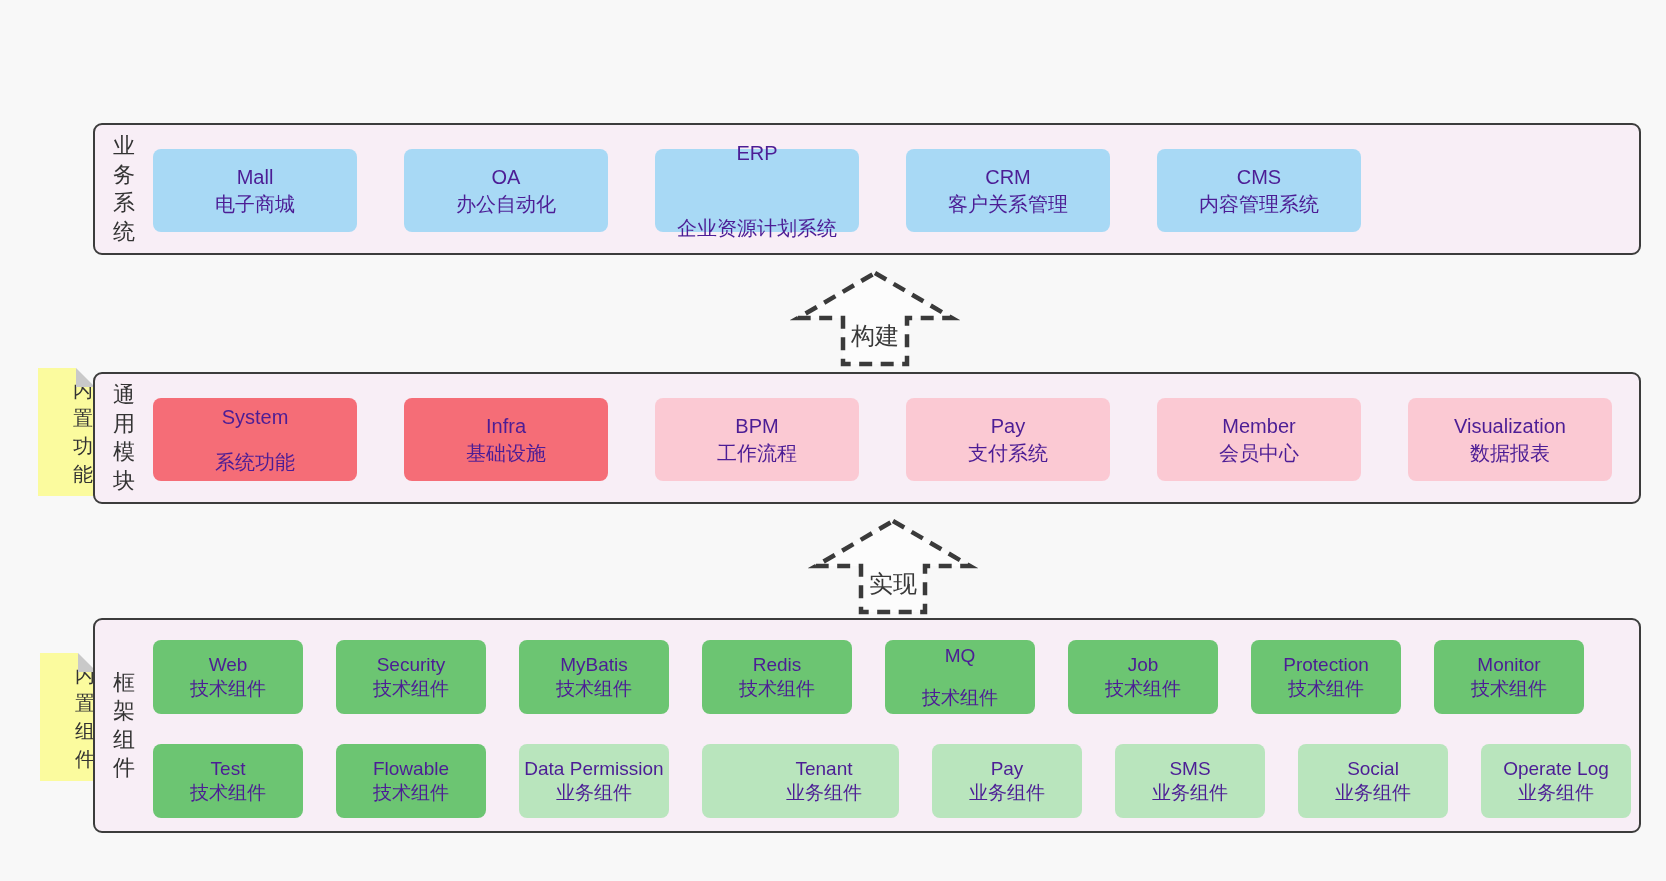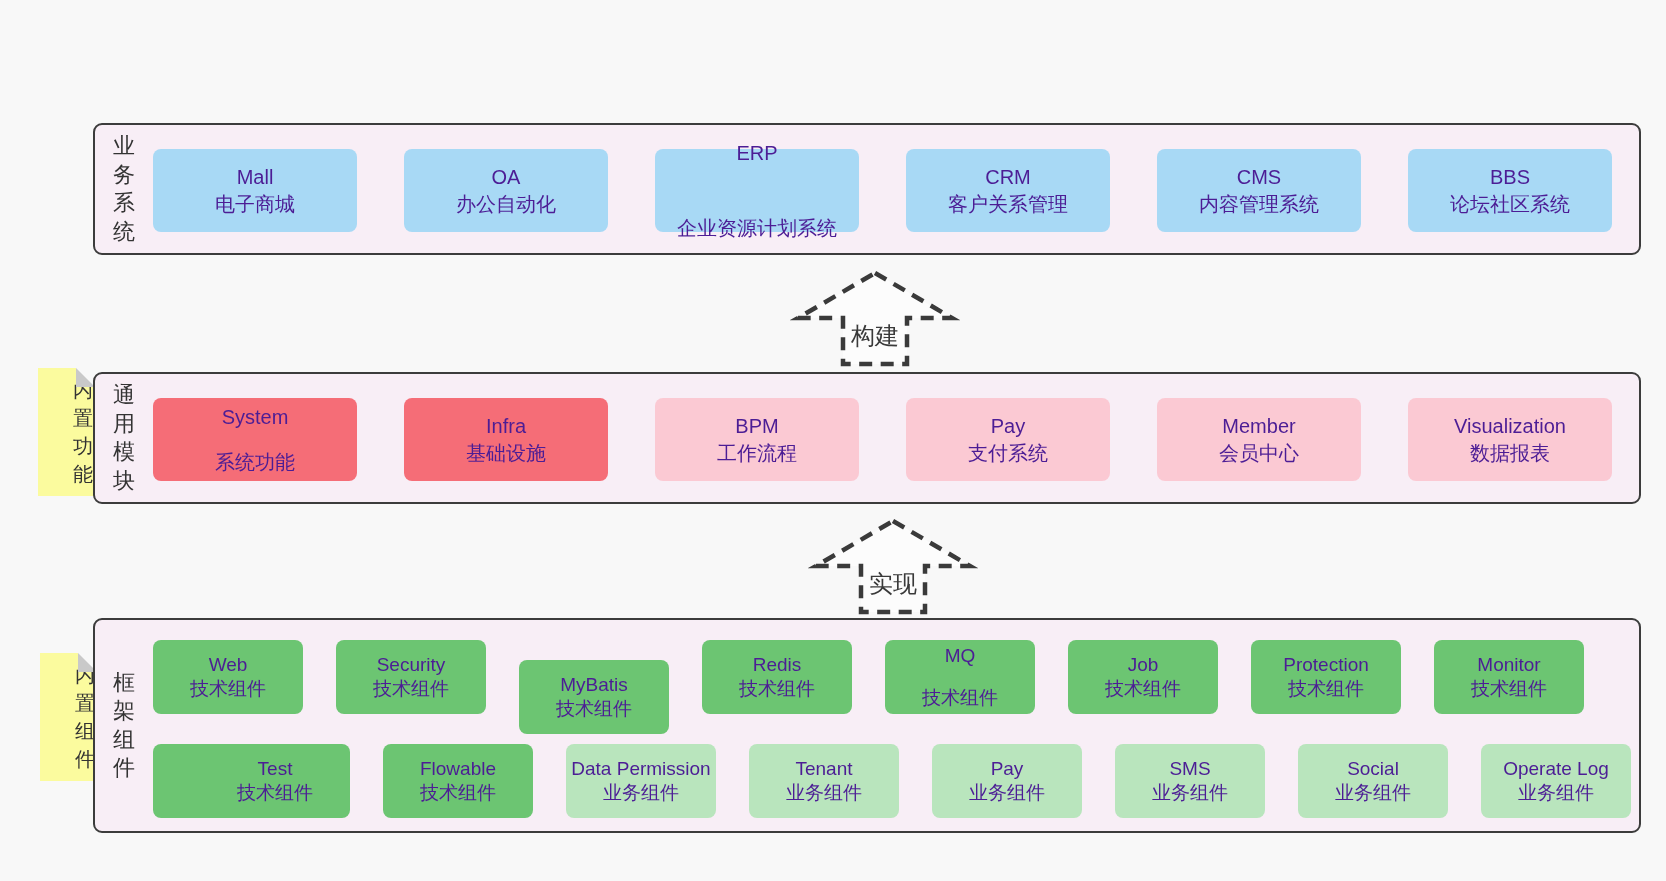--- a/index.html
+++ b/index.html
@@ -108,24 +108,20 @@
   <div class="box" style="background: rgb(168, 217, 245);">
     <span class="box-title">CRM</span>
     <span class="box-sub">客户关系管理</span>
   </div>
 
   <div class="box" style="background: rgb(168, 217, 245);">
     <span class="box-title">CMS</span>
     <span class="box-sub">内容管理系统</span>
   </div>
 
-  <div class="box" style="background: rgb(168, 217, 245);">
-    <span class="box-title">BBS</span>
-    <span class="box-sub">论坛社区系统</span>
-  </div>
 </div>
   </section>
 
   <section class="band band-modules">
     <div class="band-label">通用模块</div>
     <div class="boxes" id="modules-boxes">
   <div class="box" style="background: rgb(245, 109, 119); gap: 18px;">
     <span class="box-title">System</span>
     <span class="box-sub">系统功能</span>
   </div>
@@ -163,21 +159,21 @@
   <div class="box" style="background: rgb(108, 197, 114);">
     <span class="box-title">Web</span>
     <span class="box-sub">技术组件</span>
   </div>
 
   <div class="box" style="background: rgb(108, 197, 114);">
     <span class="box-title">Security</span>
     <span class="box-sub">技术组件</span>
   </div>
 
-  <div class="box" style="background: rgb(108, 197, 114); margin-top: 20px;">
+  <div class="box" style="background: rgb(108, 197, 114);">
     <span class="box-title">MyBatis</span>
     <span class="box-sub">技术组件</span>
   </div>
 
   <div class="box" style="background: rgb(108, 197, 114);">
     <span class="box-title">Redis</span>
     <span class="box-sub">技术组件</span>
   </div>
 
   <div class="box" style="background: rgb(108, 197, 114); gap: 18px;">
@@ -194,36 +190,36 @@
     <span class="box-title">Protection</span>
     <span class="box-sub">技术组件</span>
   </div>
 
   <div class="box" style="background: rgb(108, 197, 114);">
     <span class="box-title">Monitor</span>
     <span class="box-sub">技术组件</span>
   </div>
 </div>
     <div class="boxes row-2" id="components-row-2">
-  <div class="box" style="background: rgb(108, 197, 114); padding-left: 47px;">
+  <div class="box" style="background: rgb(108, 197, 114);">
     <span class="box-title">Test</span>
     <span class="box-sub">技术组件</span>
   </div>
 
   <div class="box" style="background: rgb(108, 197, 114);">
     <span class="box-title">Flowable</span>
     <span class="box-sub">技术组件</span>
   </div>
 
   <div class="box" style="background: rgb(185, 229, 189);">
     <span class="box-title">Data Permission</span>
     <span class="box-sub">业务组件</span>
   </div>
 
-  <div class="box" style="background: rgb(185, 229, 189);">
+  <div class="box" style="background: rgb(185, 229, 189); padding-left: 47px;">
     <span class="box-title">Tenant</span>
     <span class="box-sub">业务组件</span>
   </div>
 
   <div class="box" style="background: rgb(185, 229, 189);">
     <span class="box-title">Pay</span>
     <span class="box-sub">业务组件</span>
   </div>
 
   <div class="box" style="background: rgb(185, 229, 189);">

